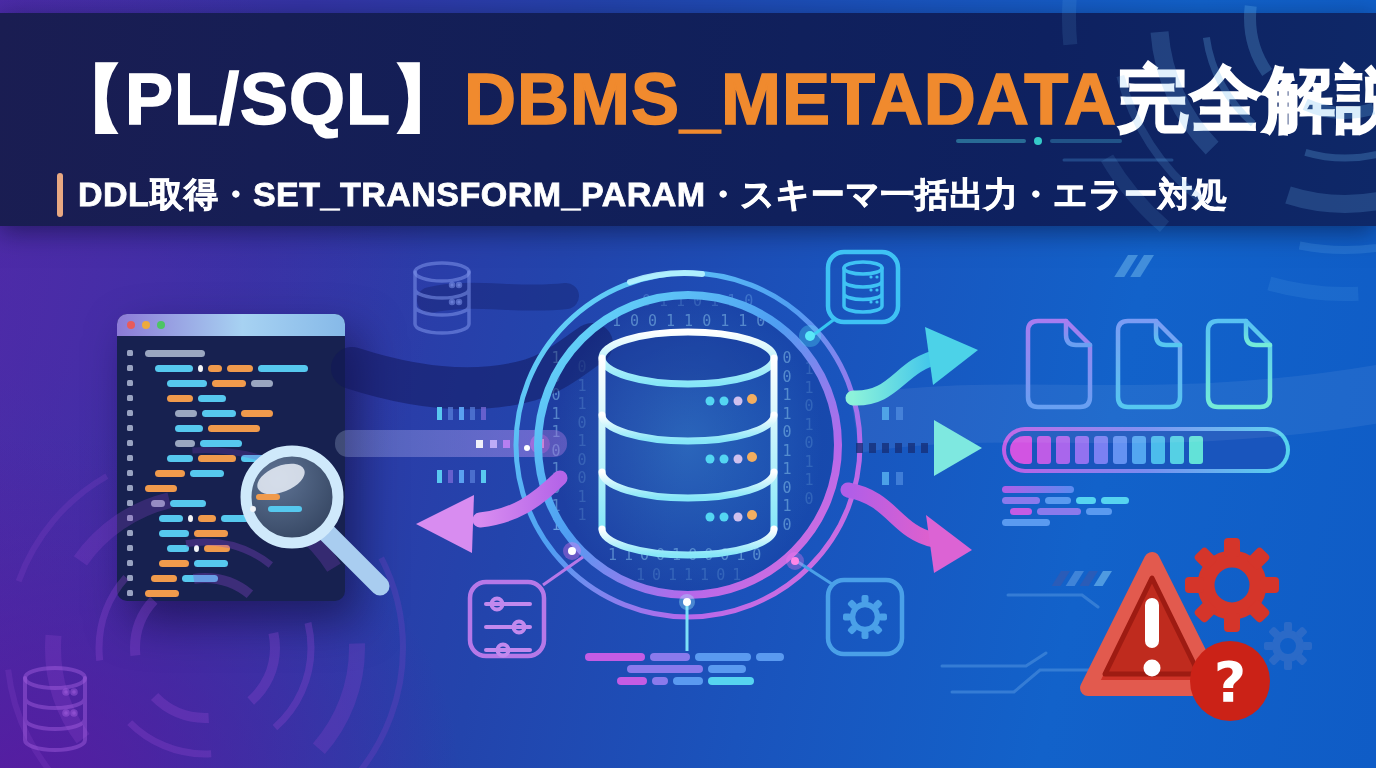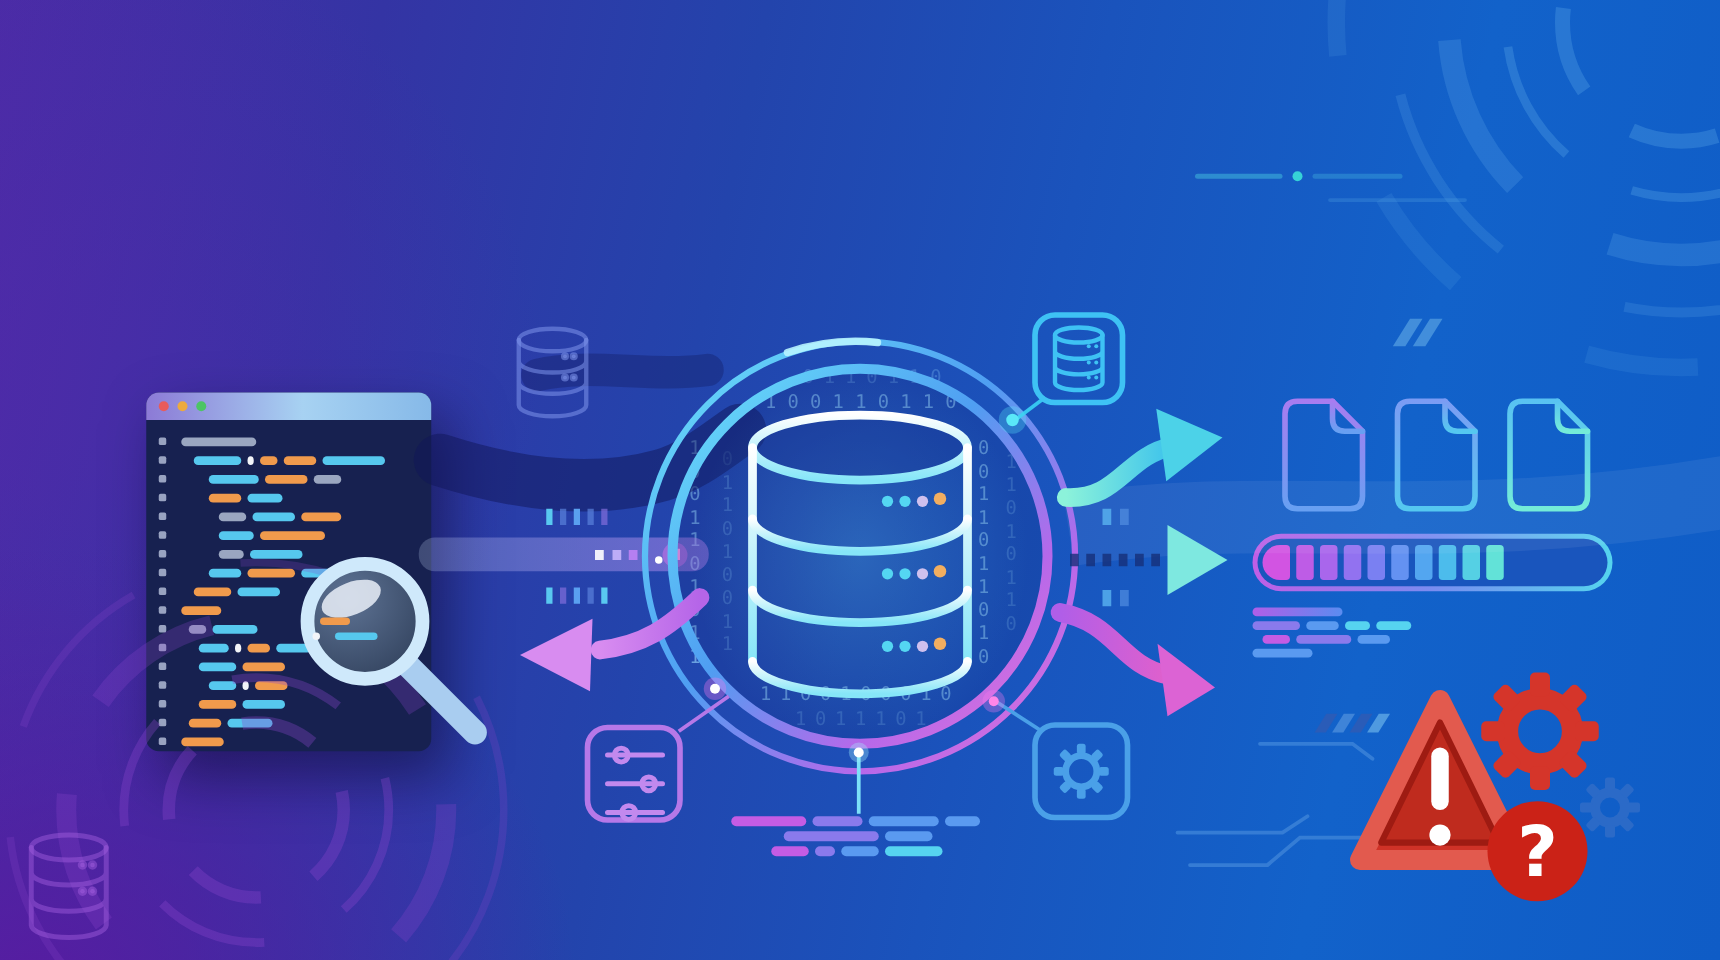--- a/index.html
+++ b/index.html
@@ -51,20 +51,25 @@
   .pinner{width:100%;height:100%;border-radius:19px;background:#1955BD;display:flex;align-items:center;gap:5px;padding:0 4px;box-sizing:border-box;}
   .pseg{width:14px;height:28px;border-radius:3px;flex:none;}
   .pcap{width:22px;border-radius:14px 3px 3px 14px;}
   svg{position:absolute;left:0;top:0;pointer-events:none;}
 </style>
 </head>
 <body>
 
 <div id="stage">
 
+  <div class="band">
+    <div class="title"><span>【PL/SQL】</span><span class="hl">DBMS_METADATA</span><span>完全解説</span></div>
+    <div class="subbar"></div>
+    <div class="sub">DDL取得・SET_TRANSFORM_PARAM・スキーマ一括出力・エラー対処</div>
+  </div>
 
   <div class="editor">
     <div class="tbar" id="tbar">
         <span class="dot" style="background: rgb(232, 91, 91);"></span>
         <span class="dot" style="background: rgb(237, 170, 60);"></span>
         <span class="dot" style="background: rgb(76, 197, 100);"></span>
       </div>
     <div class="gutter" id="gutter">
         <span class="gut"></span>
         <span class="gut"></span>

